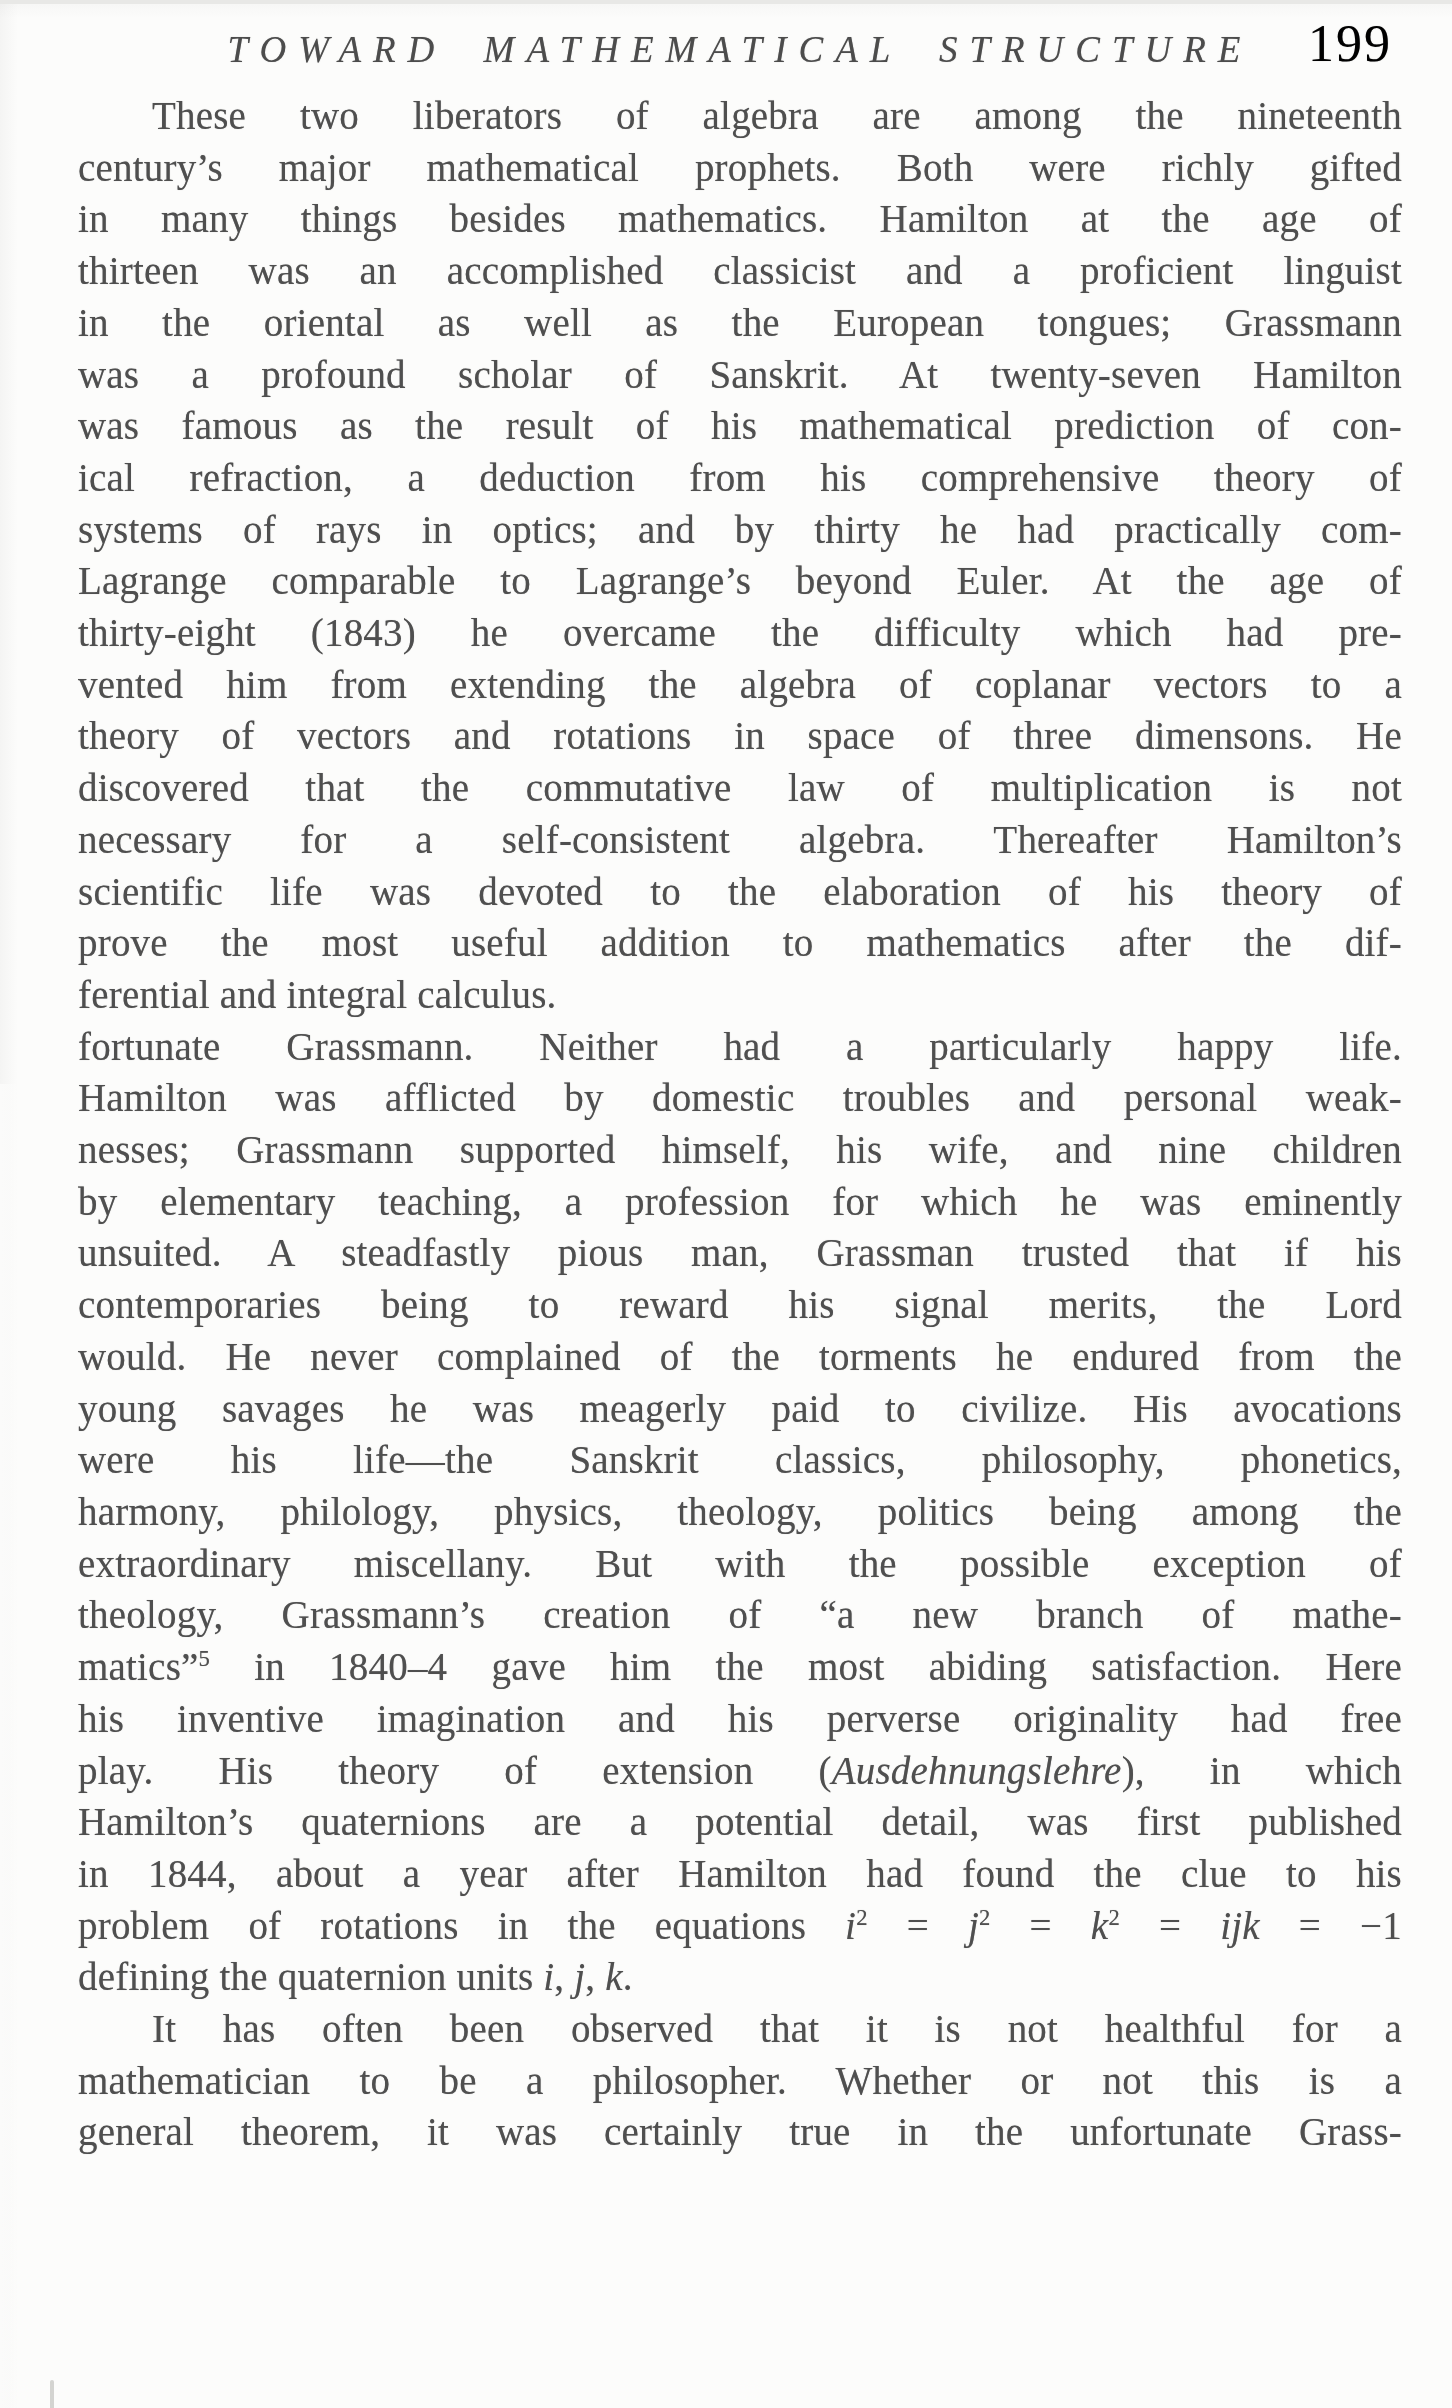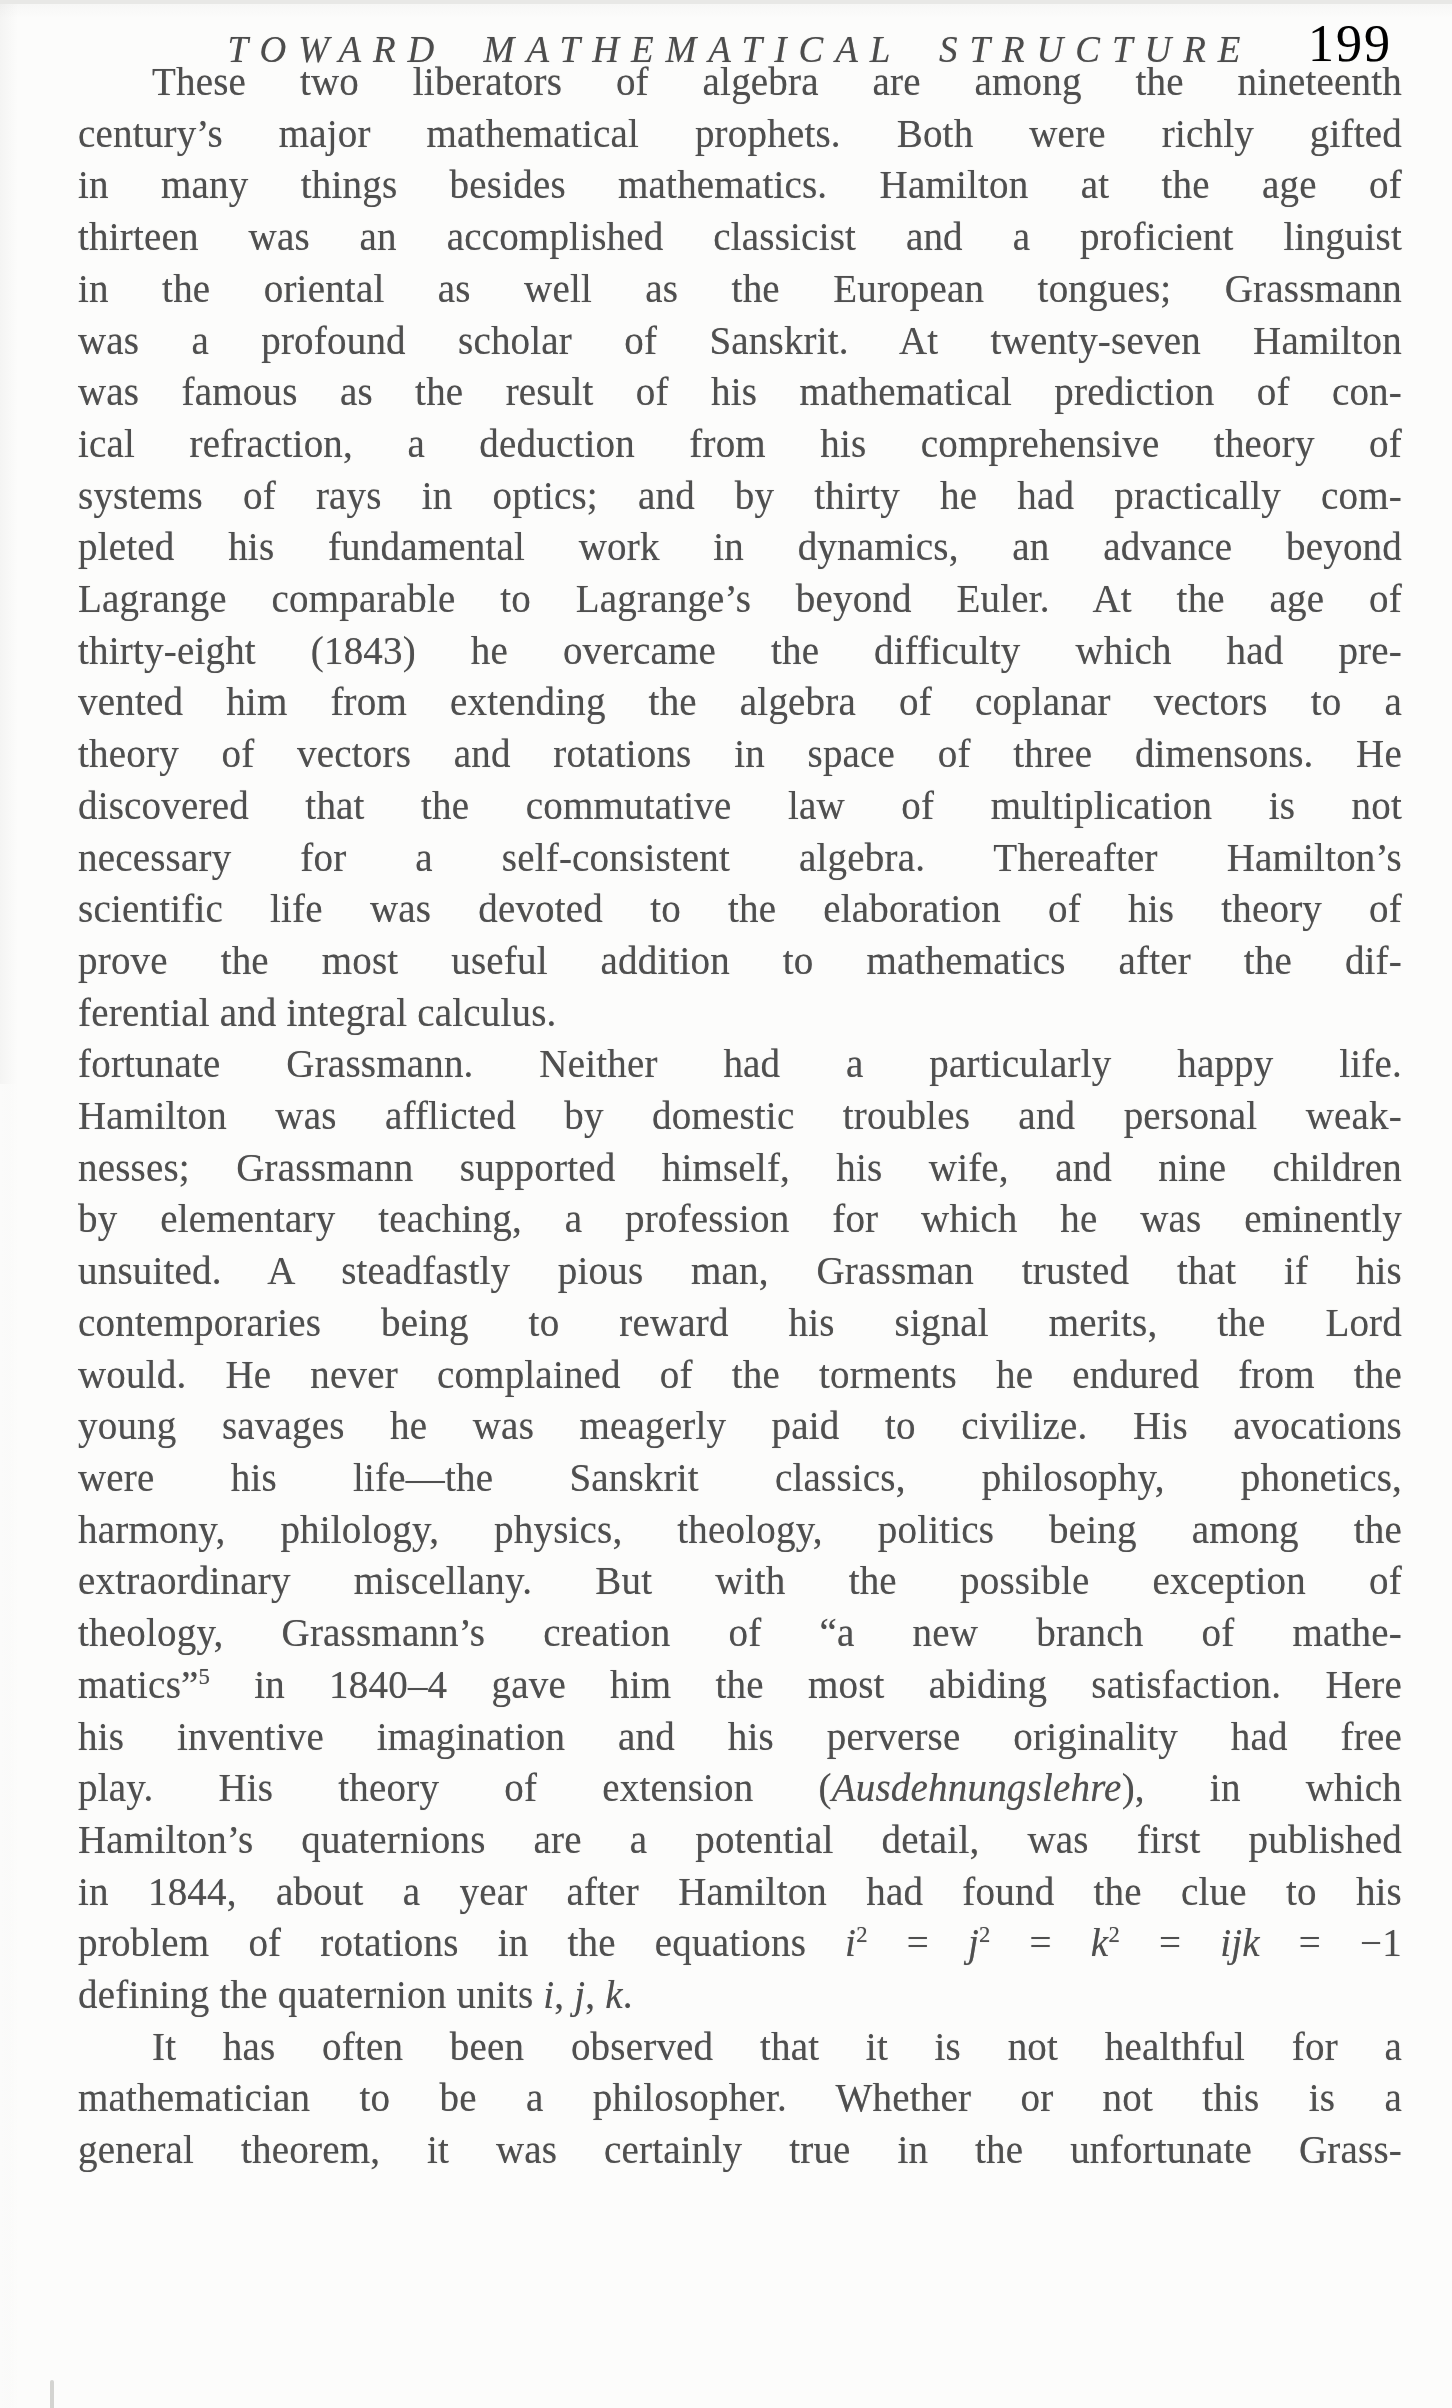--- a/index.html
+++ b/index.html
@@ -53,21 +53,21 @@
     right: 10px;
     top: -6px;
     font-size: 52px;
     letter-spacing: 2px;
     color: #000000;
     text-shadow: 0 0 0.8px rgba(80,80,80,0.55);
   }
 
   .body-text {
     position: absolute;
-    top: 52px;
+    top: 86px;
     left: 78px;
     width: 1324px;
   }
   .line {
     font-size: 39px;
     line-height: 51.7px;
     text-align: justify;
     text-align-last: justify;
     white-space: normal;
     letter-spacing: 0.2px;
@@ -116,21 +116,20 @@
   <div class="body-text">
       <div class="line ind"><span>These two liberators of algebra are among the nineteenth</span></div>
       <div class="line"><span>century’s major mathematical prophets. Both were richly gifted</span></div>
       <div class="line"><span>in many things besides mathematics. Hamilton at the age of</span></div>
       <div class="line"><span>thirteen was an accomplished classicist and a proficient linguist</span></div>
       <div class="line"><span>in the oriental as well as the European tongues; Grassmann</span></div>
       <div class="line"><span>was a profound scholar of Sanskrit. At twenty-seven Hamilton</span></div>
       <div class="line"><span>was famous as the result of his mathematical prediction of con-</span></div>
       <div class="line"><span>ical refraction, a deduction from his comprehensive theory of</span></div>
       <div class="line"><span>systems of rays in optics; and by thirty he had practically com-</span></div>
-      <div class="line"><span>pleted his fundamental work in dynamics, an advance beyond</span></div>
       <div class="line"><span>Lagrange comparable to Lagrange’s beyond Euler. At the age of</span></div>
       <div class="line"><span>thirty-eight (1843) he overcame the difficulty which had pre-</span></div>
       <div class="line"><span>vented him from extending the algebra of coplanar vectors to a</span></div>
       <div class="line"><span>theory of vectors and rotations in space of three dimensons. He</span></div>
       <div class="line"><span>discovered that the commutative law of multiplication is not</span></div>
       <div class="line"><span>necessary for a self-consistent algebra. Thereafter Hamilton’s</span></div>
       <div class="line"><span>scientific life was devoted to the elaboration of his theory of</span></div>
       <div class="line"><span>prove the most useful addition to mathematics after the dif-</span></div>
       <div class="line end"><span>ferential and integral calculus.</span></div>
       <div class="line"><span>fortunate Grassmann. Neither had a particularly happy life.</span></div>

